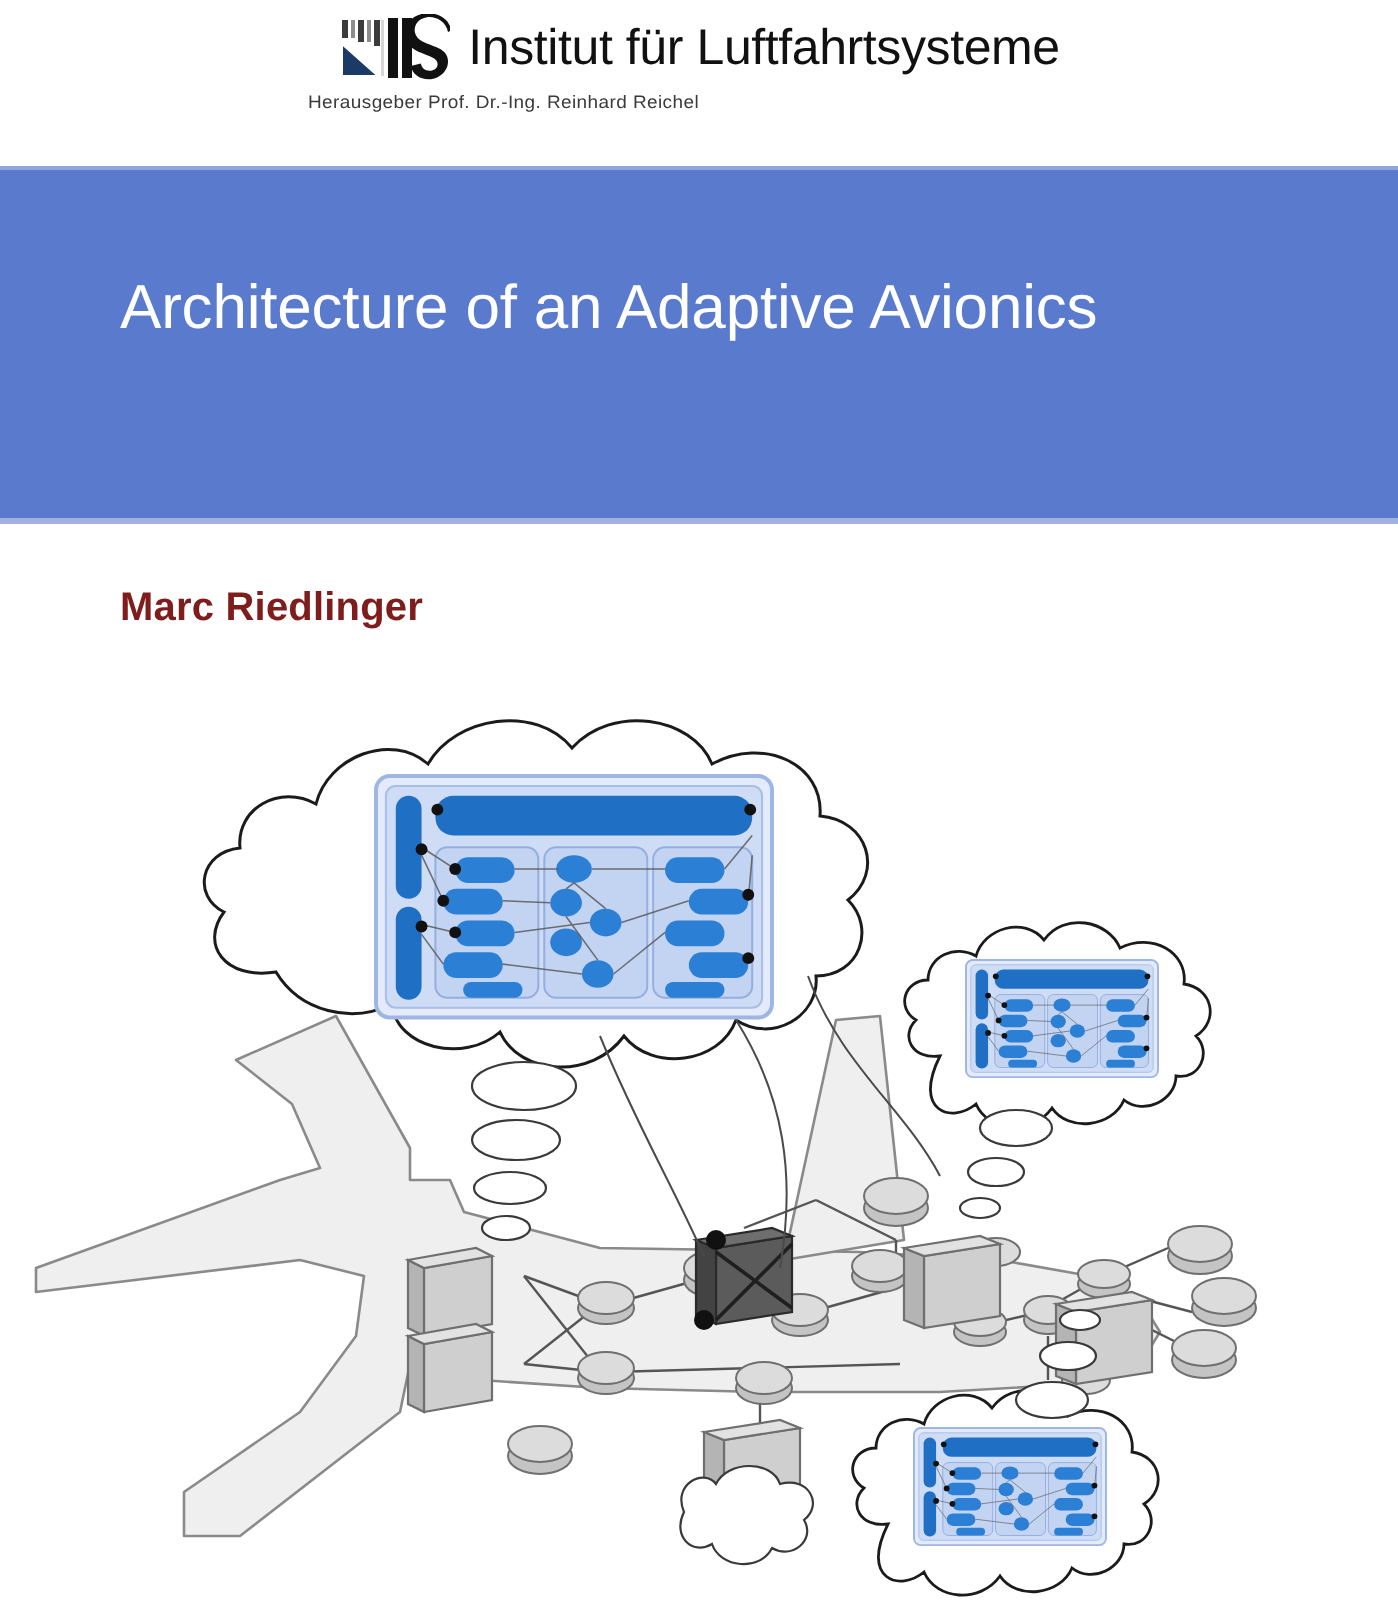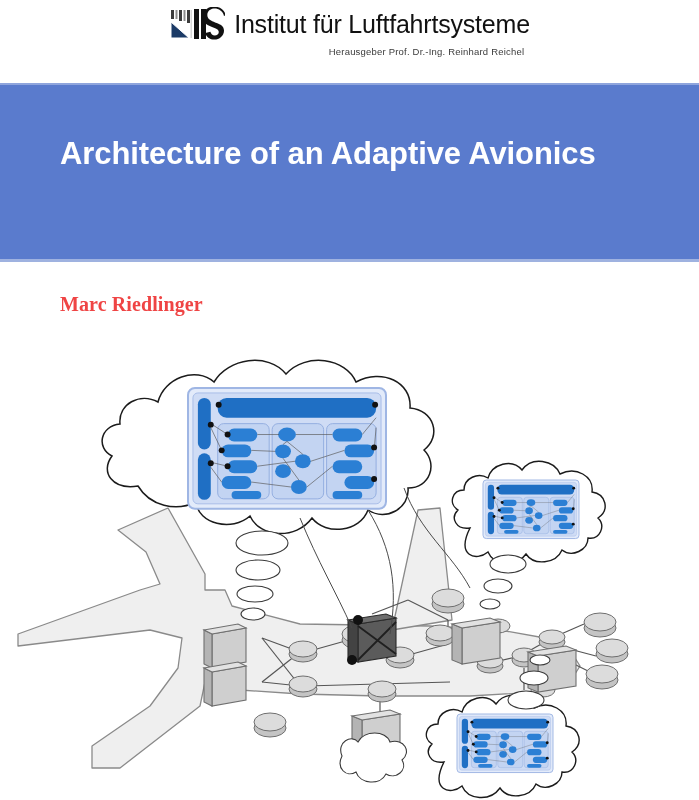--- a/index.html
+++ b/index.html
@@ -21,21 +21,20 @@
 
   
   .pub-header {
     position: absolute;
     top: 6px;
     left: 0;
     width: 699px;
     height: 62px;
     display: flex;
     flex-direction: column;
-    align-items: center;
   }
   .pub-row {
     display: flex;
     align-items: center;
     justify-content: center;
     gap: 9px;
     height: 36px;
   }
   .pub-logo {
     position: relative;
@@ -84,35 +83,34 @@
     height: 3px;
     background: #9fb2e0;
   }
   .cover-title {
     position: absolute;
     left: 60px;
     top: 50px;
     width: 600px;
     color: #ffffff;
     font-size: 31px;
-    font-weight: 700;
+    font-weight: 400;
     line-height: 1.37;
     letter-spacing: -0.1px;
   }
 
   
   .author {
     position: absolute;
     left: 60px;
     top: 293px;
     font-size: 20px;
     font-weight: bold;
-    color: #ef4444;
+    color: #7f1d1d;
     letter-spacing: 0.1px;
-    font-family: Liberation Serif, serif;
   }
 
   
   .illustration {
     position: absolute;
     left: 0;
     top: 338px;
     width: 699px;
     height: 462px;
   }

